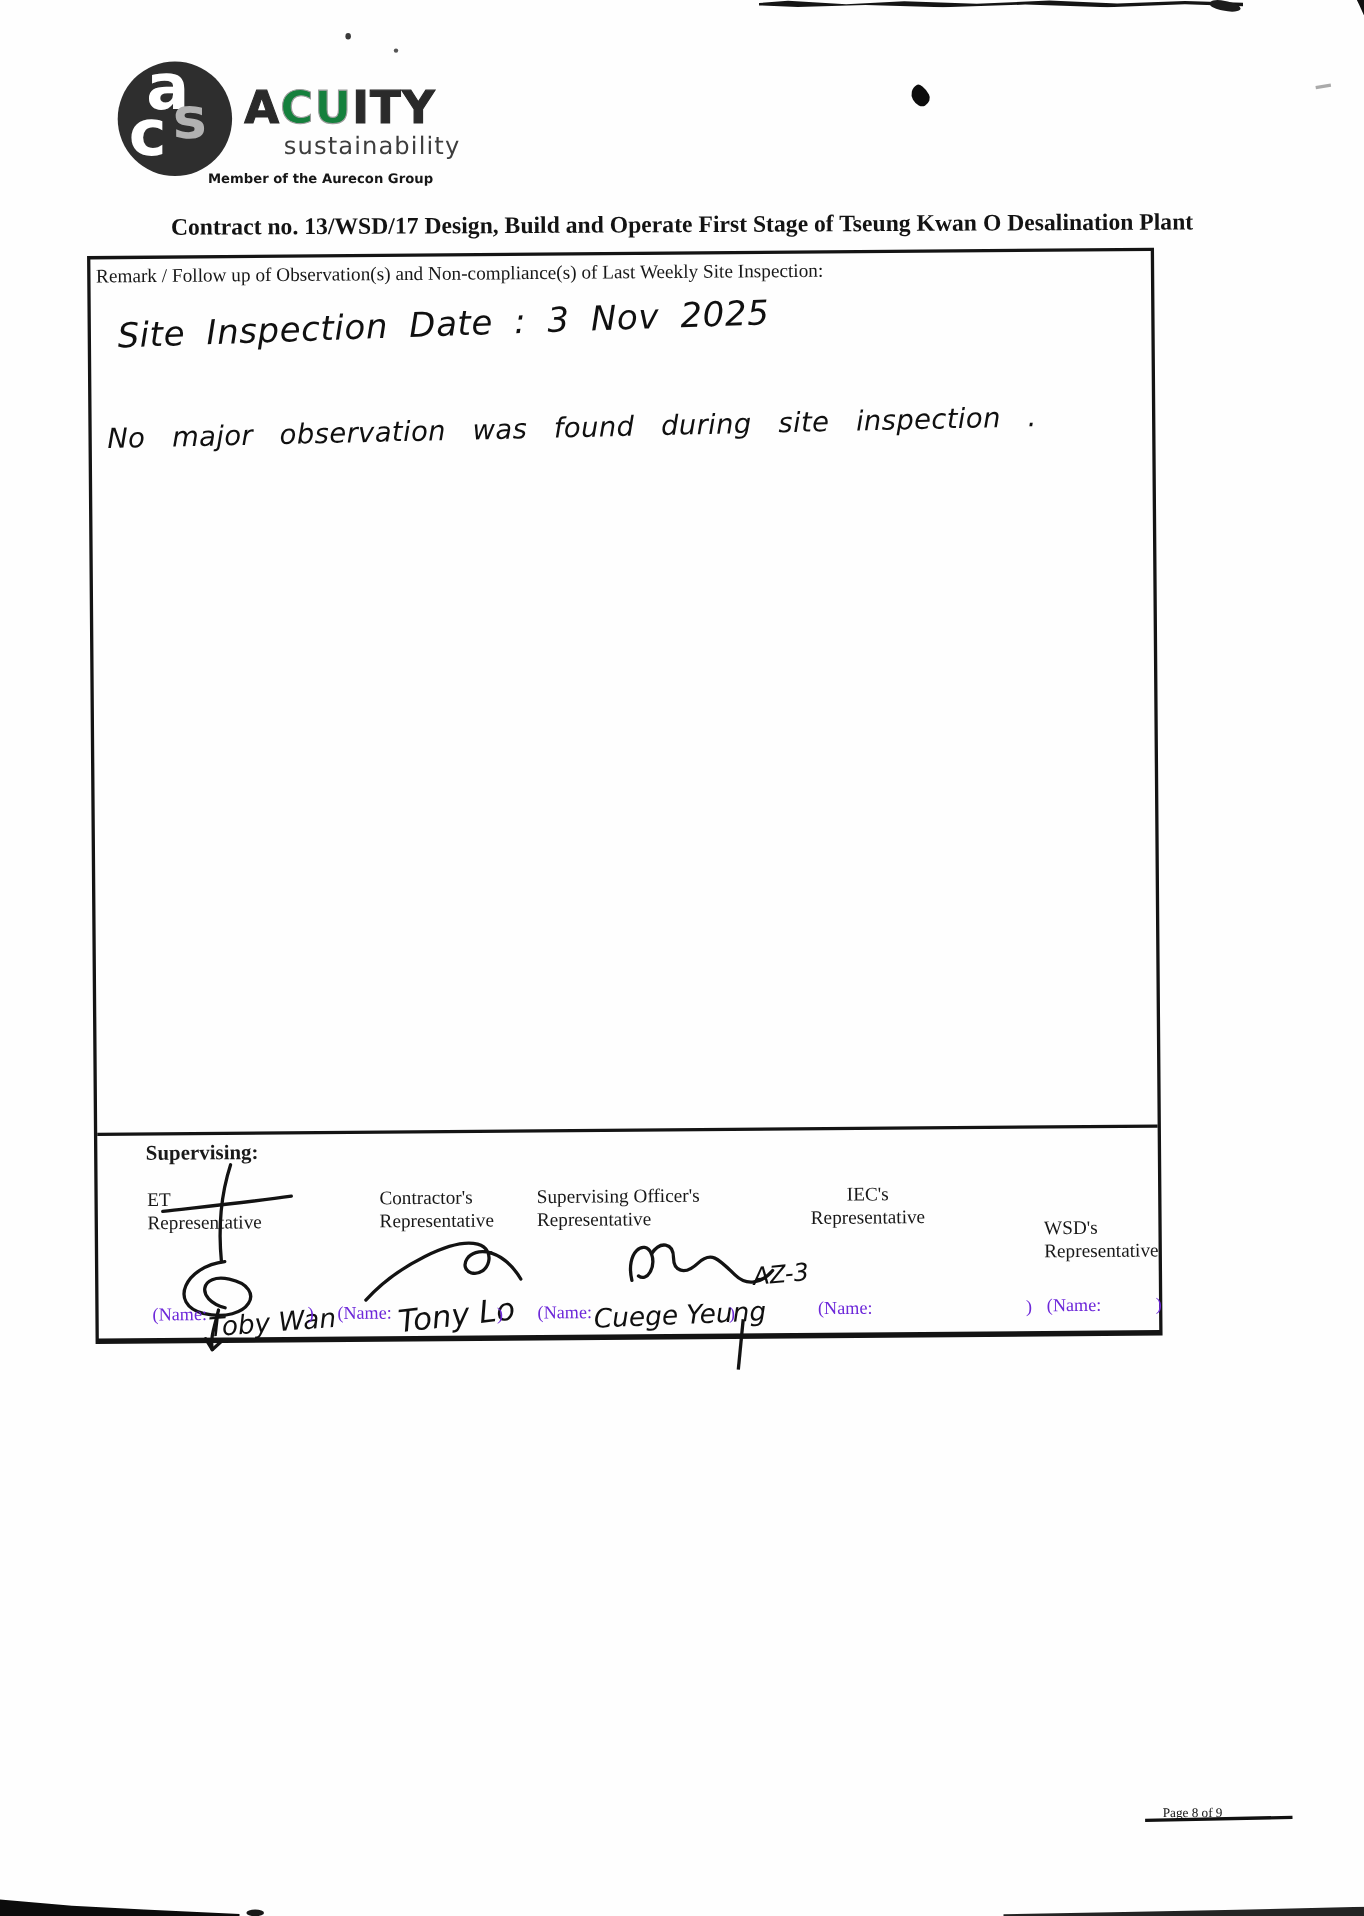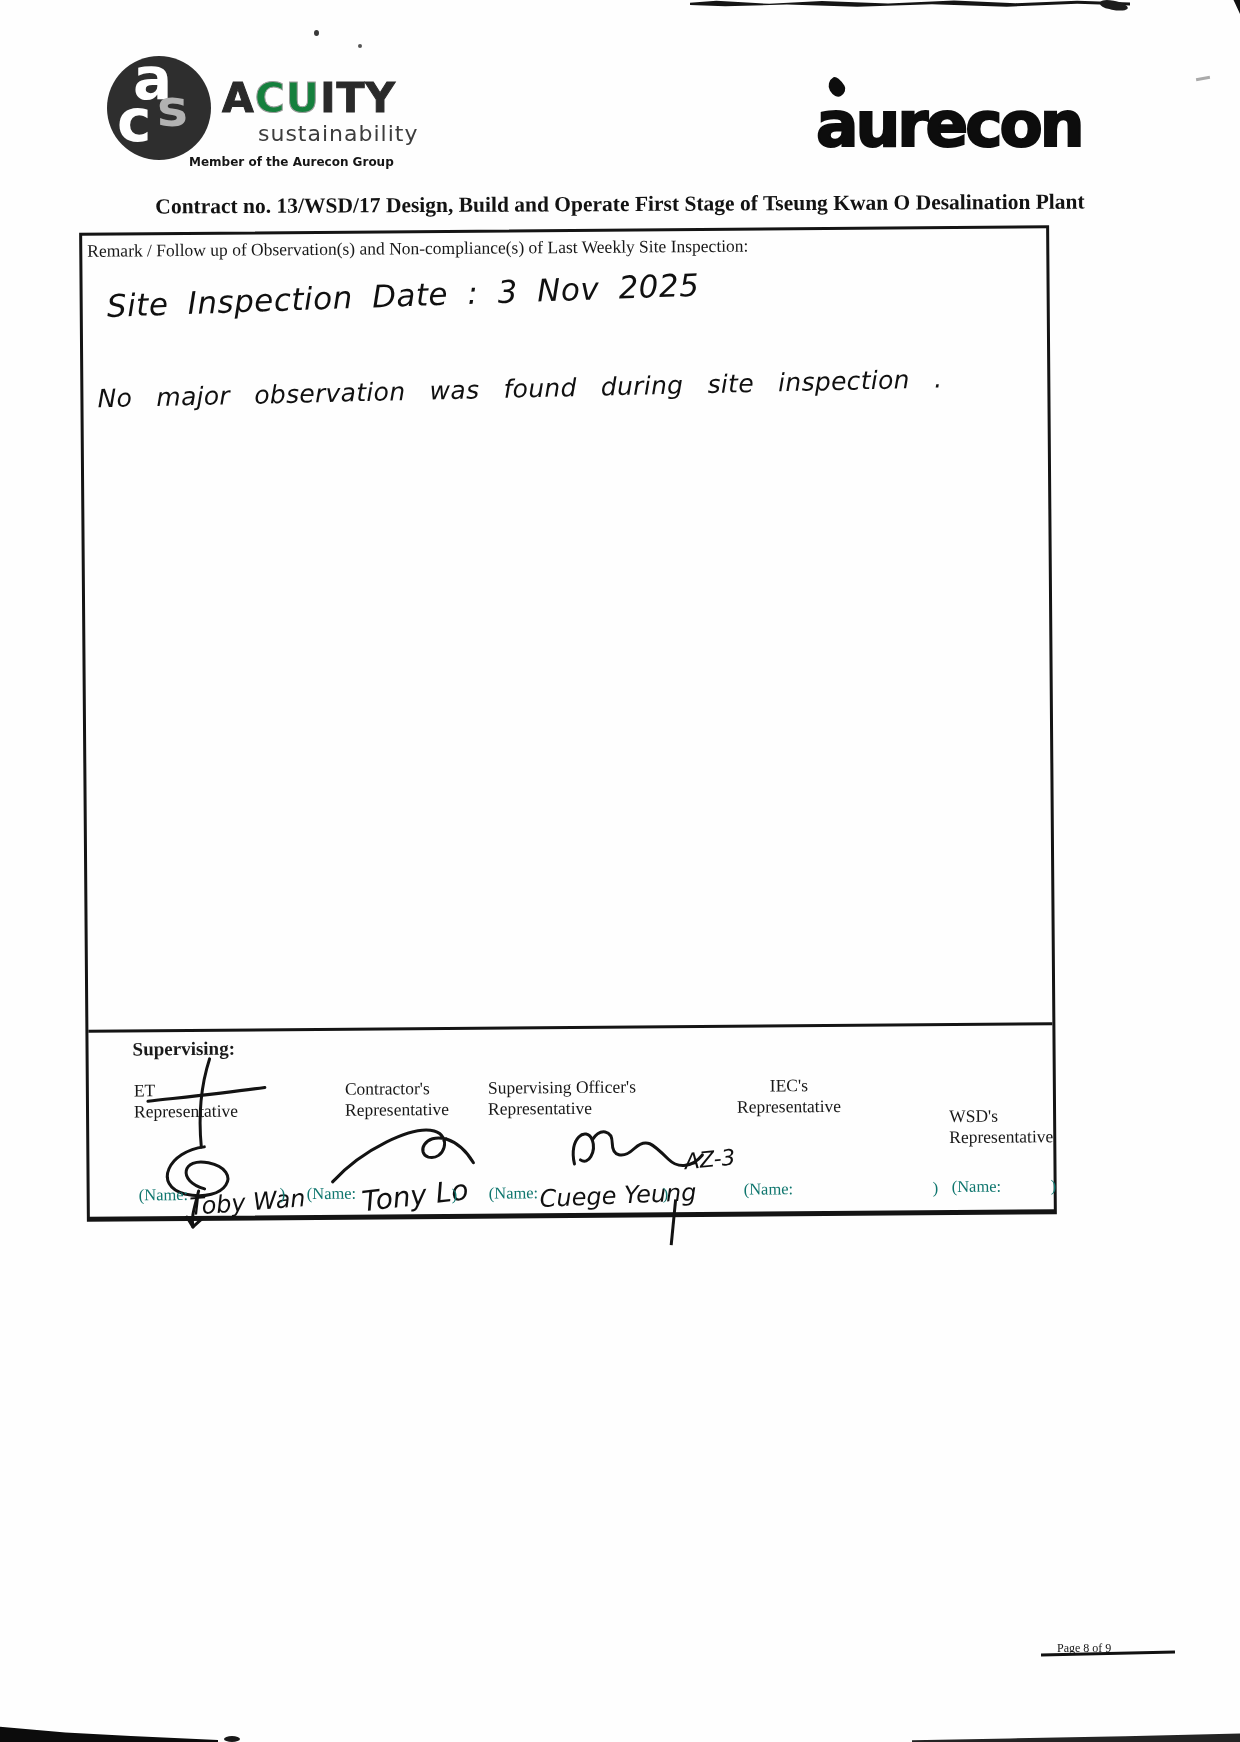--- a/index.html
+++ b/index.html
@@ -44,21 +44,21 @@
   .divider { left:0; top:794px; width:100%; height:3px; background:#141414; }
   .sig-title { left:44px; top:803px; font-weight:bold; font-size:19px; }
 
   .role { position:absolute; top:845px; font-size:17.5px; line-height:21px; color:#181818; }
   .col-et  { left:45px; }
   .col-con { left:217px;margin-left:39px; }
   .col-so  { left:399px; }
   .col-iec { left:648px;text-align:center; }
   .col-wsd { left:860px;margin-top:32px; }
 
-  .nm { position:absolute; font-size:16.5px; color:#0f766e; }
+  .nm { position:absolute; font-size:16.5px; color:#6d28d9; }
   .nm-et-open  { left:49px;  top:950px; }  .nm-et-close  { left:190px; top:950px; }
   .nm-con-open { left:217px; top:950px; }  .nm-con-close { left:362px; top:952px; }
   .nm-so-open  { left:399px; top:951px; }  .nm-so-close  { left:573px; top:953px; }
   .nm-iec-open { left:654px; top:949px; }  .nm-iec-close { left:843px; top:949px; }
   .nm-wsd-open { left:862px; top:948px; }  .nm-wsd-close { left:961px; top:948px; }
 
   .sn-et  { left:100px; top:954px; font-size:24px; transform:rotate(-4deg); }
   .sn-con { left:272px; top:946px; font-size:28px; transform:rotate(-6deg); }
   .sn-so  { left:450px; top:950px; font-size:24px; transform:rotate(-2deg); }
   .sn-ann { left:595px; top:916px; font-size:22px; transform:rotate(-5deg); }
@@ -105,21 +105,20 @@
   <div class="abs acuity-circle">
     <span class="mono-letter mono-a">a</span>
     <span class="mono-letter mono-s">s</span>
     <span class="mono-letter mono-c">c</span>
   </div>
   <div class="abs acuity-wordmark"><span class="aw-dark">A</span><span class="aw-gray">CU</span><span class="aw-dark">ITY</span></div>
   <div class="abs acuity-sub">sustainability</div>
   <div class="abs acuity-tagline">Member of the Aurecon Group</div>
 
   <div class="abs aurecon-drop"></div>
-  <div class="abs aurecon">aurecon</div>
 
   <div class="abs contract-title">Contract no.  13/WSD/17 Design, Build and Operate First Stage of Tseung Kwan O Desalination Plant</div>
 
   <div class="abs main-box">
 
     <div class="abs remark-header">Remark / Follow up of Observation(s) and Non-compliance(s) of Last Weekly Site Inspection:</div>
 
     <div class="hand hw-date">Site Inspection Date :  3 Nov 2025</div>
     <div class="hand hw-note">No major observation was found during site inspection .</div>
 

